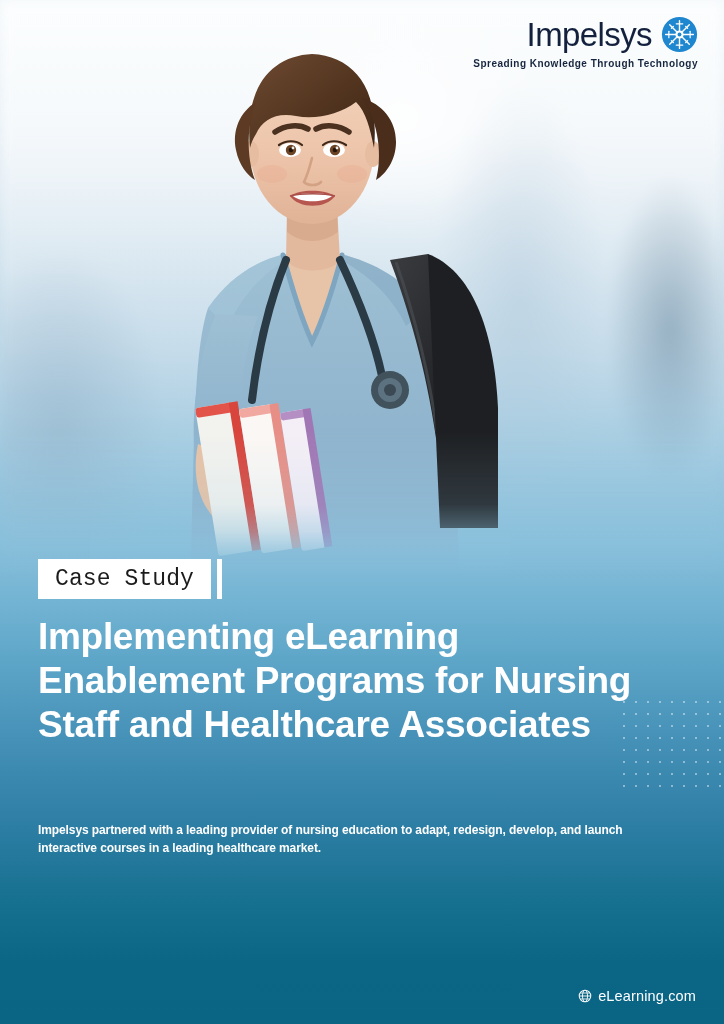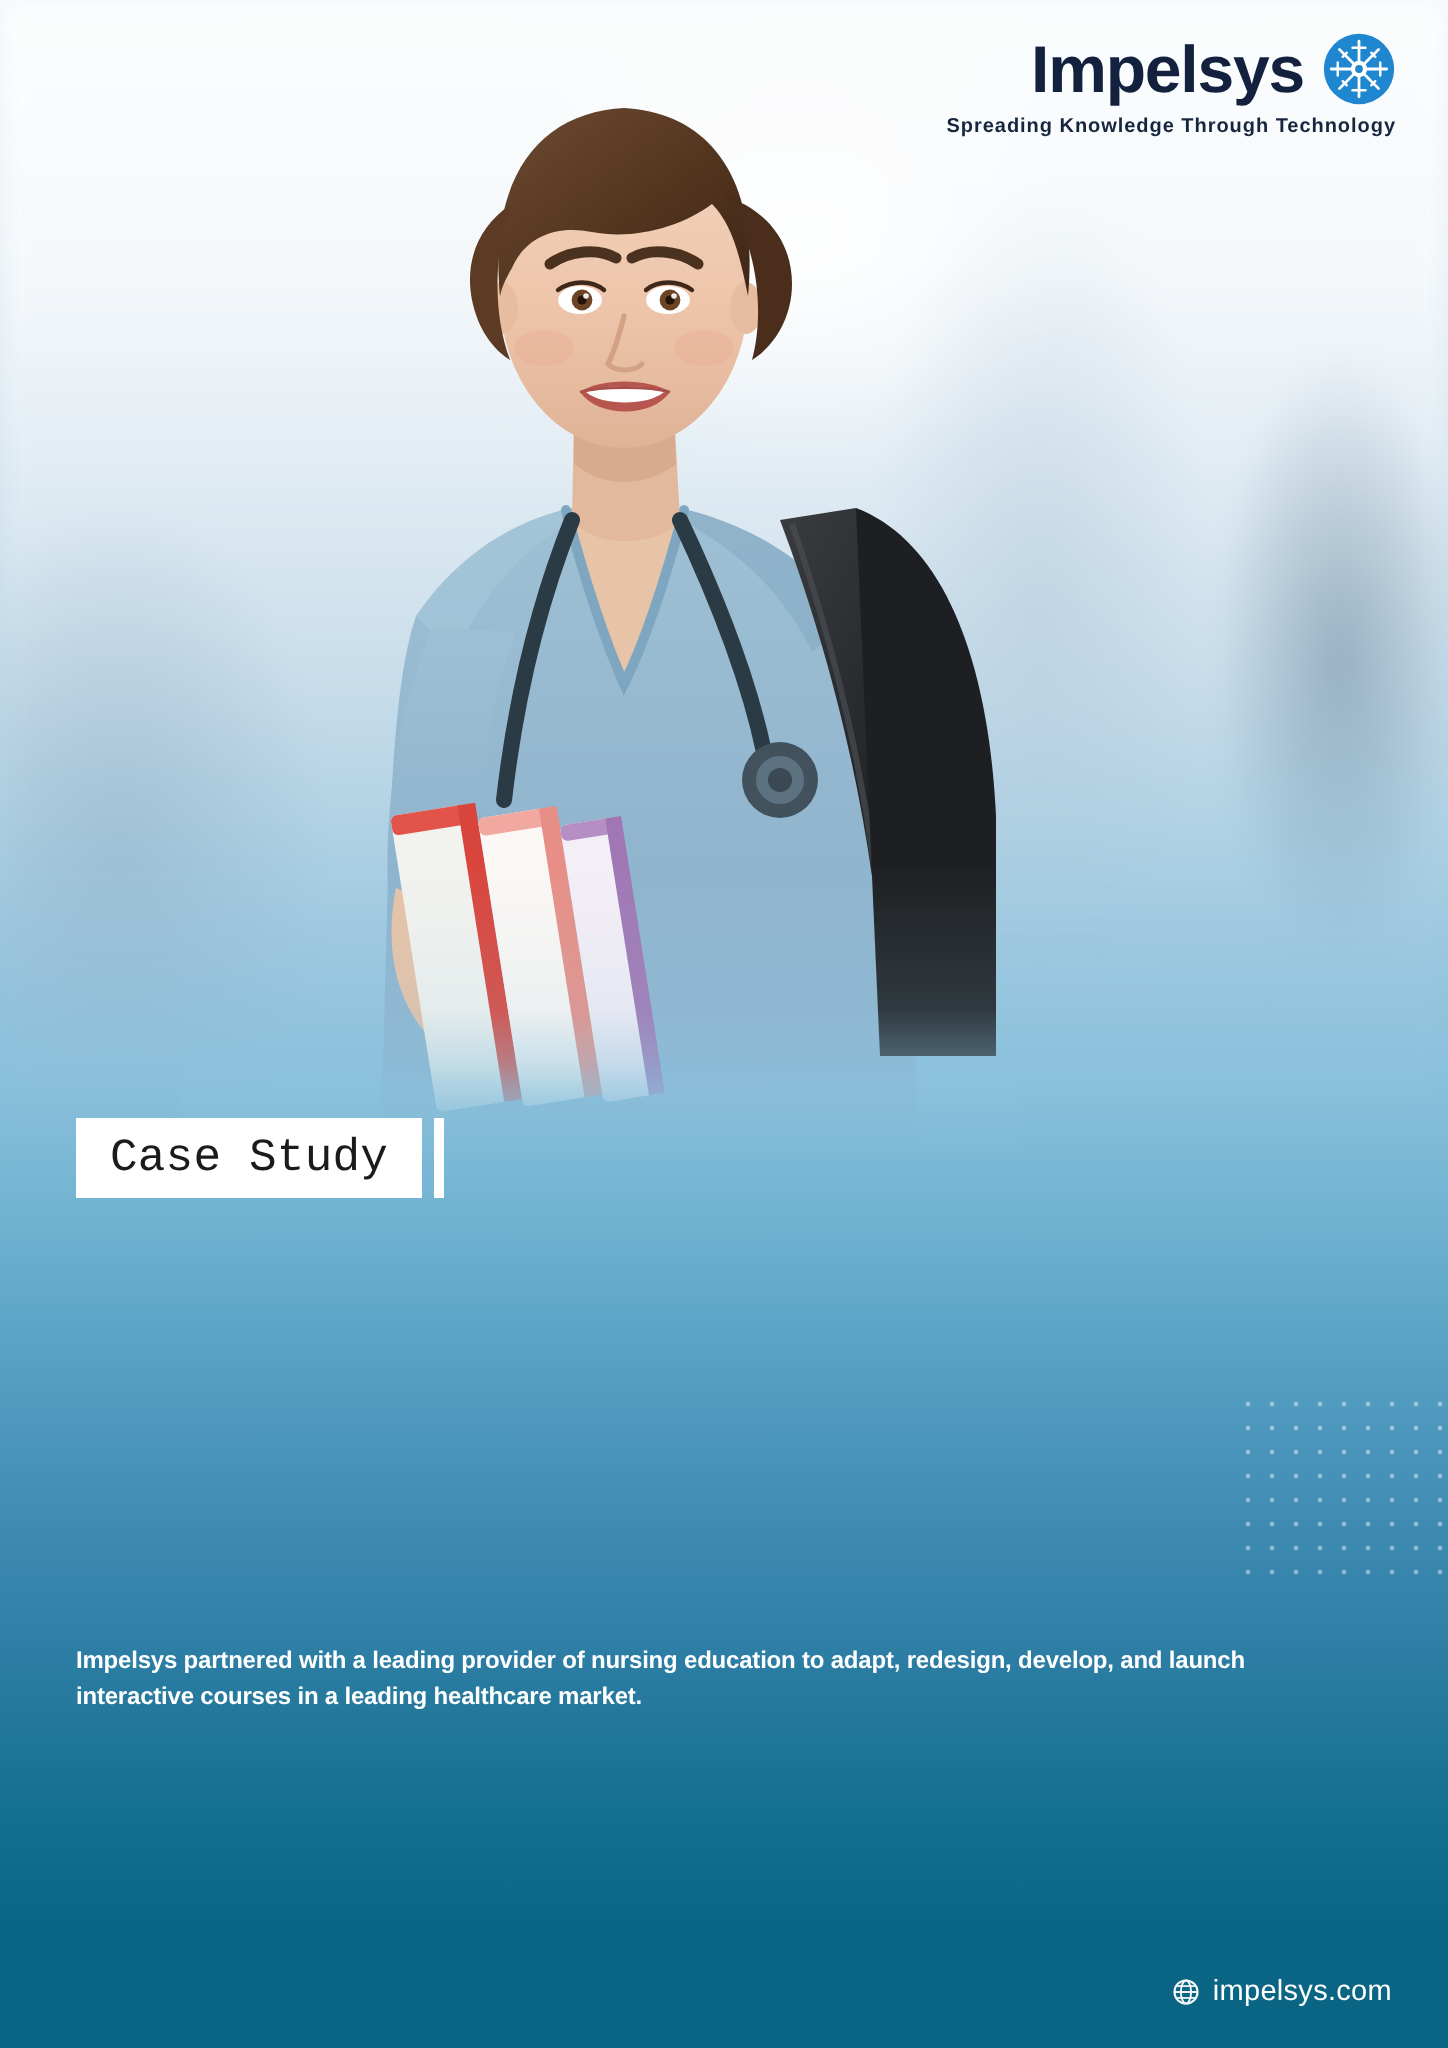--- a/index.html
+++ b/index.html
@@ -59,21 +59,21 @@
     position:absolute; left:616px; top:694px; width:108px; height:94px;
     background-image:radial-gradient(rgba(255,255,255,.42) 1px, rgba(255,255,255,0) 1.4px);
     background-size:12px 12px; background-position:2px 2px;
     pointer-events:none;
   }
 
   
   .logo { position:absolute; right:26px; top:16px; text-align:right; }
   .logo-row { display:flex; align-items:center; justify-content:flex-end; gap:9px; }
   .logo-word {
-    font-size:33px; font-weight:700; letter-spacing:-0.6px;
+    font-size:33px; font-weight:400; letter-spacing:-0.6px;
     color:#13213e; line-height:1;
     font-family:"Liberation Sans", sans-serif;
   }
   .logo-mark { width:37px; height:37px; display:block; }
   .logo-tag {
     margin-top:5px; font-size:10px; font-weight:700;
     letter-spacing:.48px; color:#17263f; white-space:nowrap;
   }
 
   
@@ -274,29 +274,30 @@
       </span>
     </div>
     <div class="logo-tag">Spreading Knowledge Through Technology</div>
   </div>
 
   <div class="badge-row">
     <div class="badge">Case Study</div>
     <div class="badge-bar"></div>
   </div>
 
+  <h1 class="headline">Implementing eLearning Enablement Programs for Nursing Staff and Healthcare Associates</h1>
 
   <p class="deck">Impelsys partnered with a leading provider of nursing education to adapt, redesign, develop, and launch interactive courses in a leading healthcare market.</p>
 
   <div class="footer">
     <span>
       <svg class="globe-icon" viewBox="0 0 16 16" xmlns="http://www.w3.org/2000/svg" aria-hidden="true">
         <circle cx="8" cy="8" r="6.6" fill="none" stroke="#ffffff" stroke-width="1.2"></circle>
         <ellipse cx="8" cy="8" rx="2.9" ry="6.6" fill="none" stroke="#ffffff" stroke-width="1.1"></ellipse>
         <line x1="1.4" y1="8" x2="14.6" y2="8" stroke="#ffffff" stroke-width="1.1"></line>
         <line x1="2.6" y1="4.6" x2="13.4" y2="4.6" stroke="#ffffff" stroke-width="1"></line>
         <line x1="2.6" y1="11.4" x2="13.4" y2="11.4" stroke="#ffffff" stroke-width="1"></line>
       </svg>
     </span>
-    <span>impelsys.com</span>
+    <span>eLearning.com</span>
   </div>
 
 </div>
 
 </body></html>

